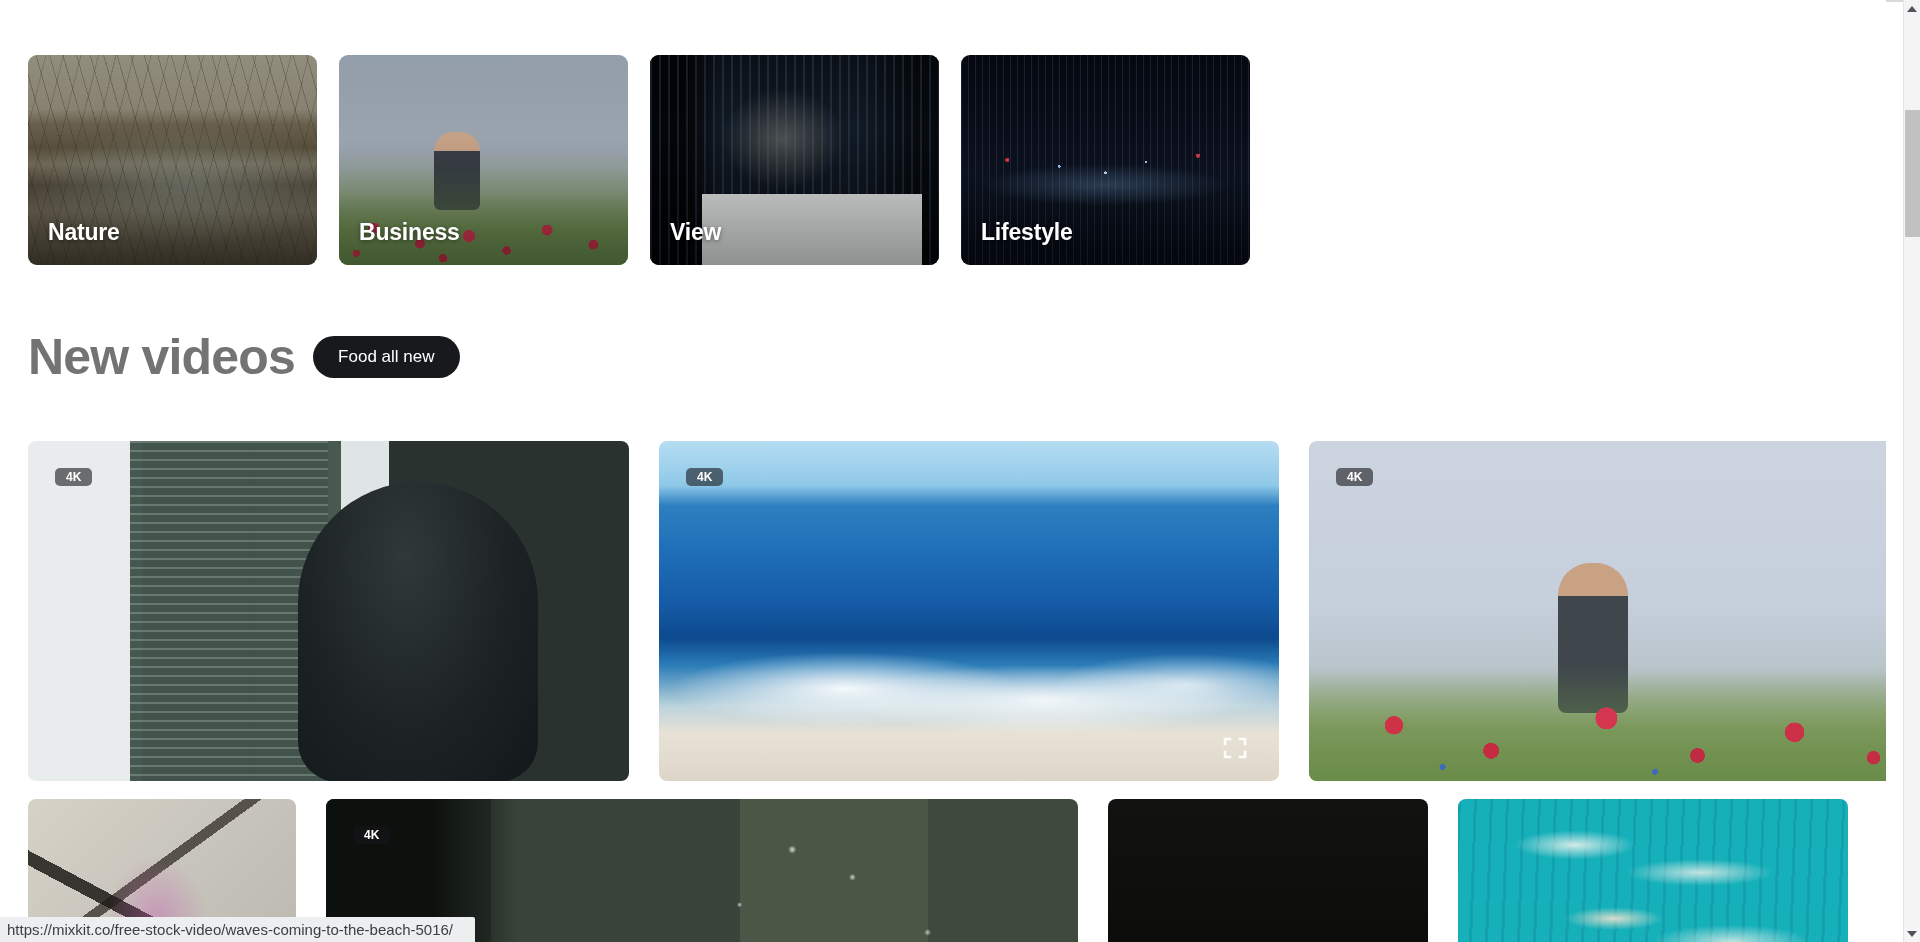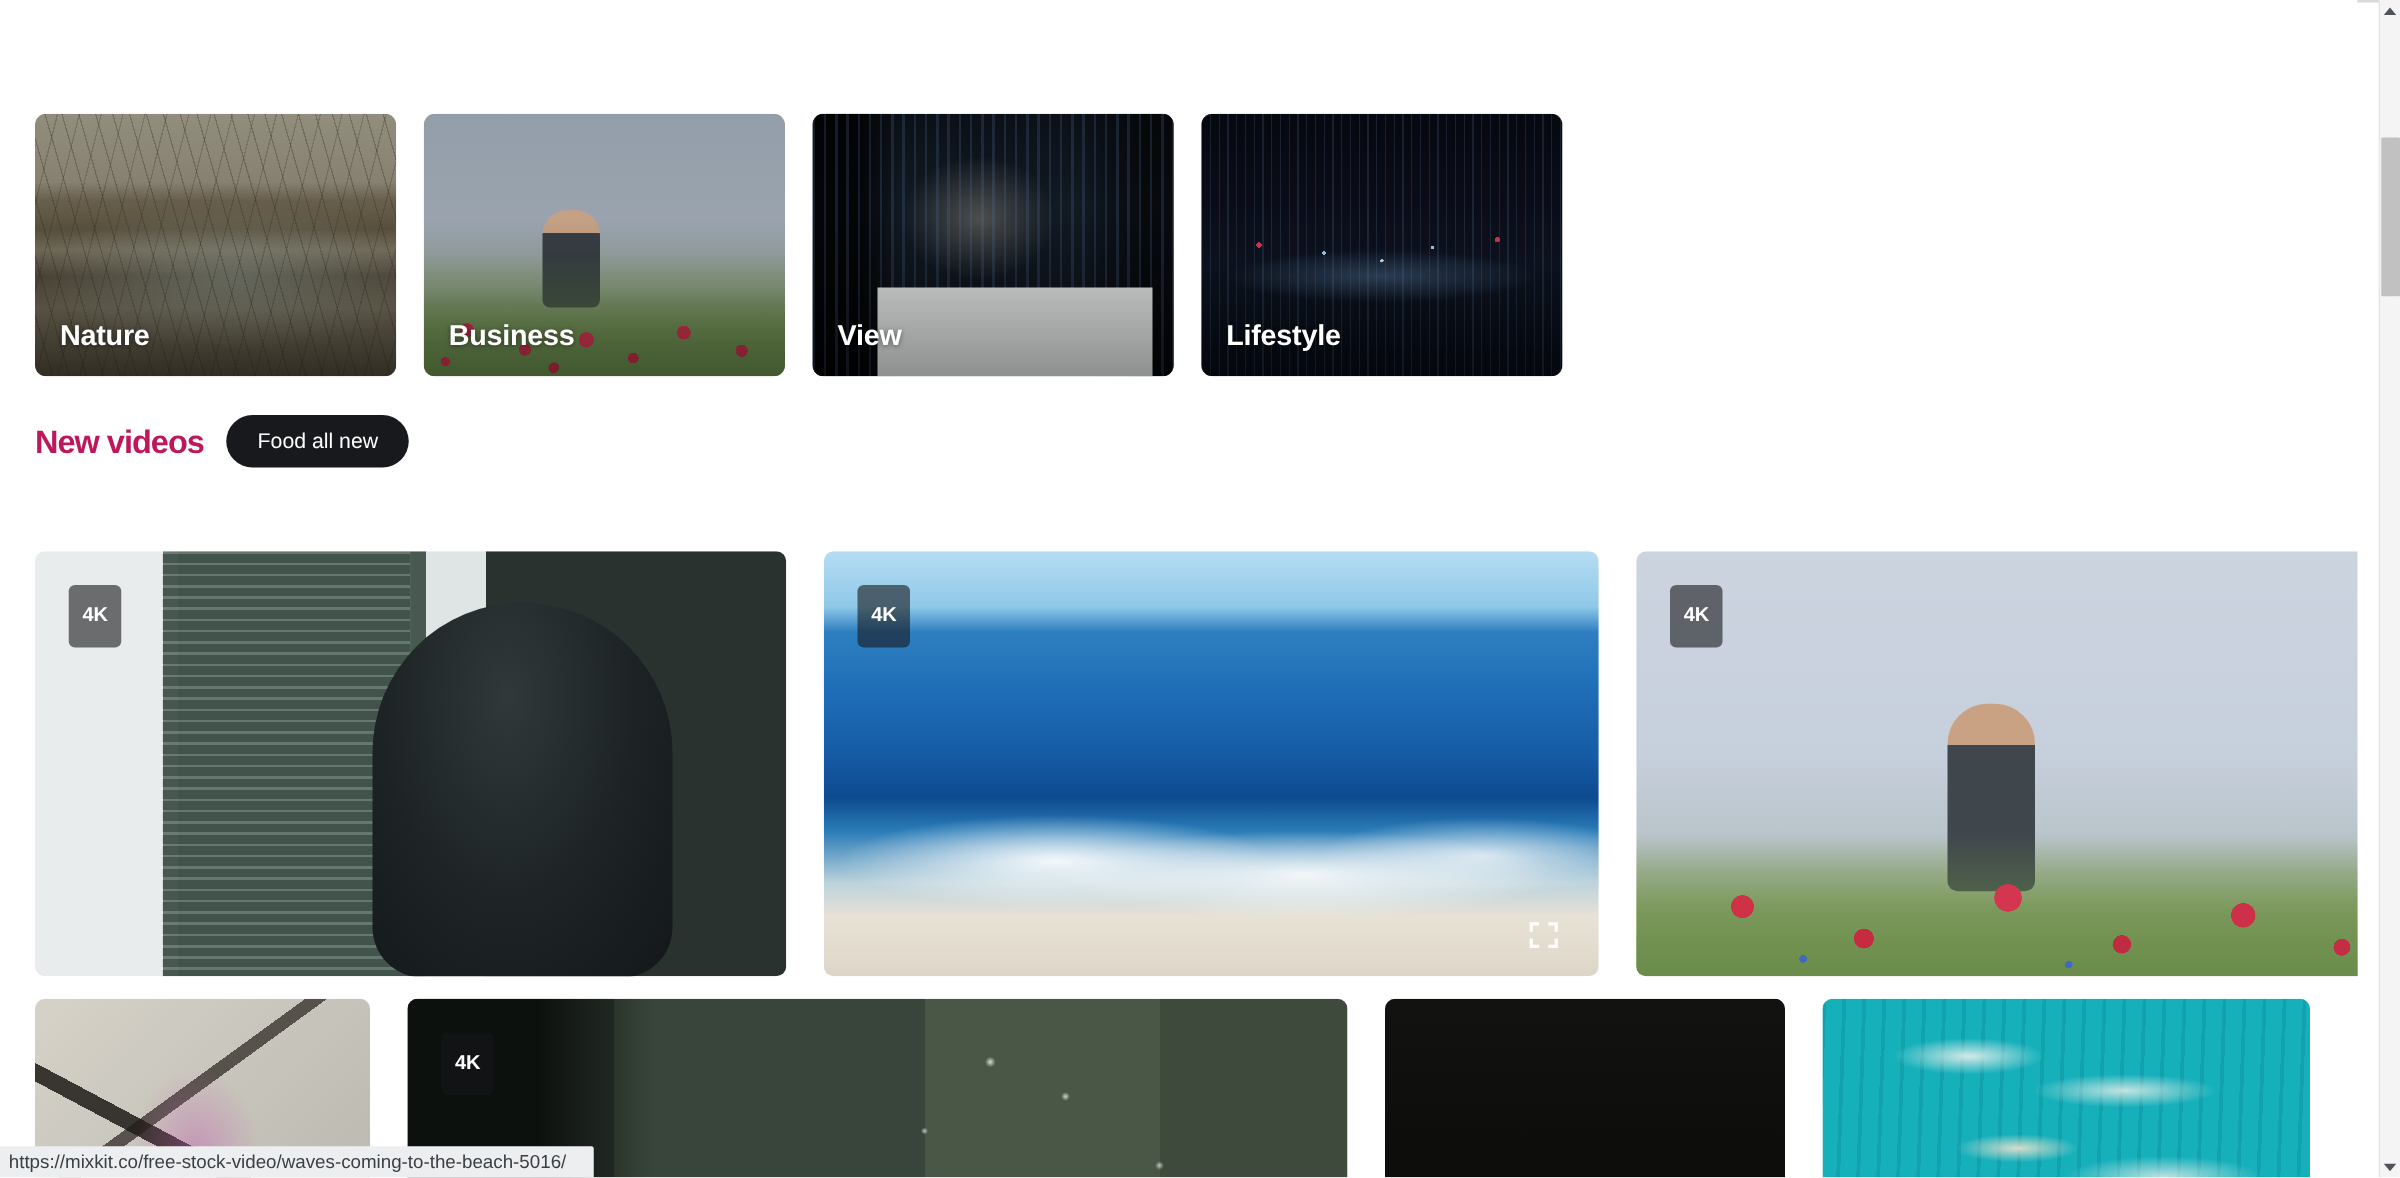--- a/index.html
+++ b/index.html
@@ -52,21 +52,20 @@
   }
 
   .cat-card {
     position: relative;
     width: 289px;
     height: 210px;
     border-radius: 9px;
     overflow: hidden;
     flex: 0 0 auto;
     cursor: pointer;
-    margin-top: 36px;
   }
 
   .cat-card .art {
     position: absolute;
     inset: 0;
   }
 
   .cat-card .scrim {
     position: absolute;
     inset: 0;
@@ -205,23 +204,23 @@
   .section-head {
     position: absolute;
     top: 332px;
     left: 28px;
     display: flex;
     align-items: center;
     gap: 18px;
   }
 
   .section-title {
-    font-size: 26px;
+    font-size: 50px;
     font-weight: bold;
-    color: #be185d;
+    color: #737373;
     letter-spacing: -0.8px;
     line-height: 1;
   }
 
   .pill-button {
     display: inline-flex;
     align-items: center;
     justify-content: center;
     background: #17191c;
     color: #ffffff;
@@ -261,24 +260,24 @@
 
   .video-card .art { position: absolute; inset: 0; }
 
   .badge-4k {
     position: absolute;
     top: 27px;
     left: 27px;
     z-index: 4;
     background: rgba(24,24,27,0.60);
     color: #ffffff;
-    font-size: 16px;
+    font-size: 12px;
     font-weight: bold;
     border-radius: 5px;
-    padding: 17px 11px;
+    padding: 3px 11px;
     line-height: 1;
   }
   .badge-4k.solid { background: rgba(20,20,22,0.92); }
 
   .expand-icon {
     position: absolute;
     right: 32px;
     bottom: 22px;
     width: 24px;
     height: 22px;

